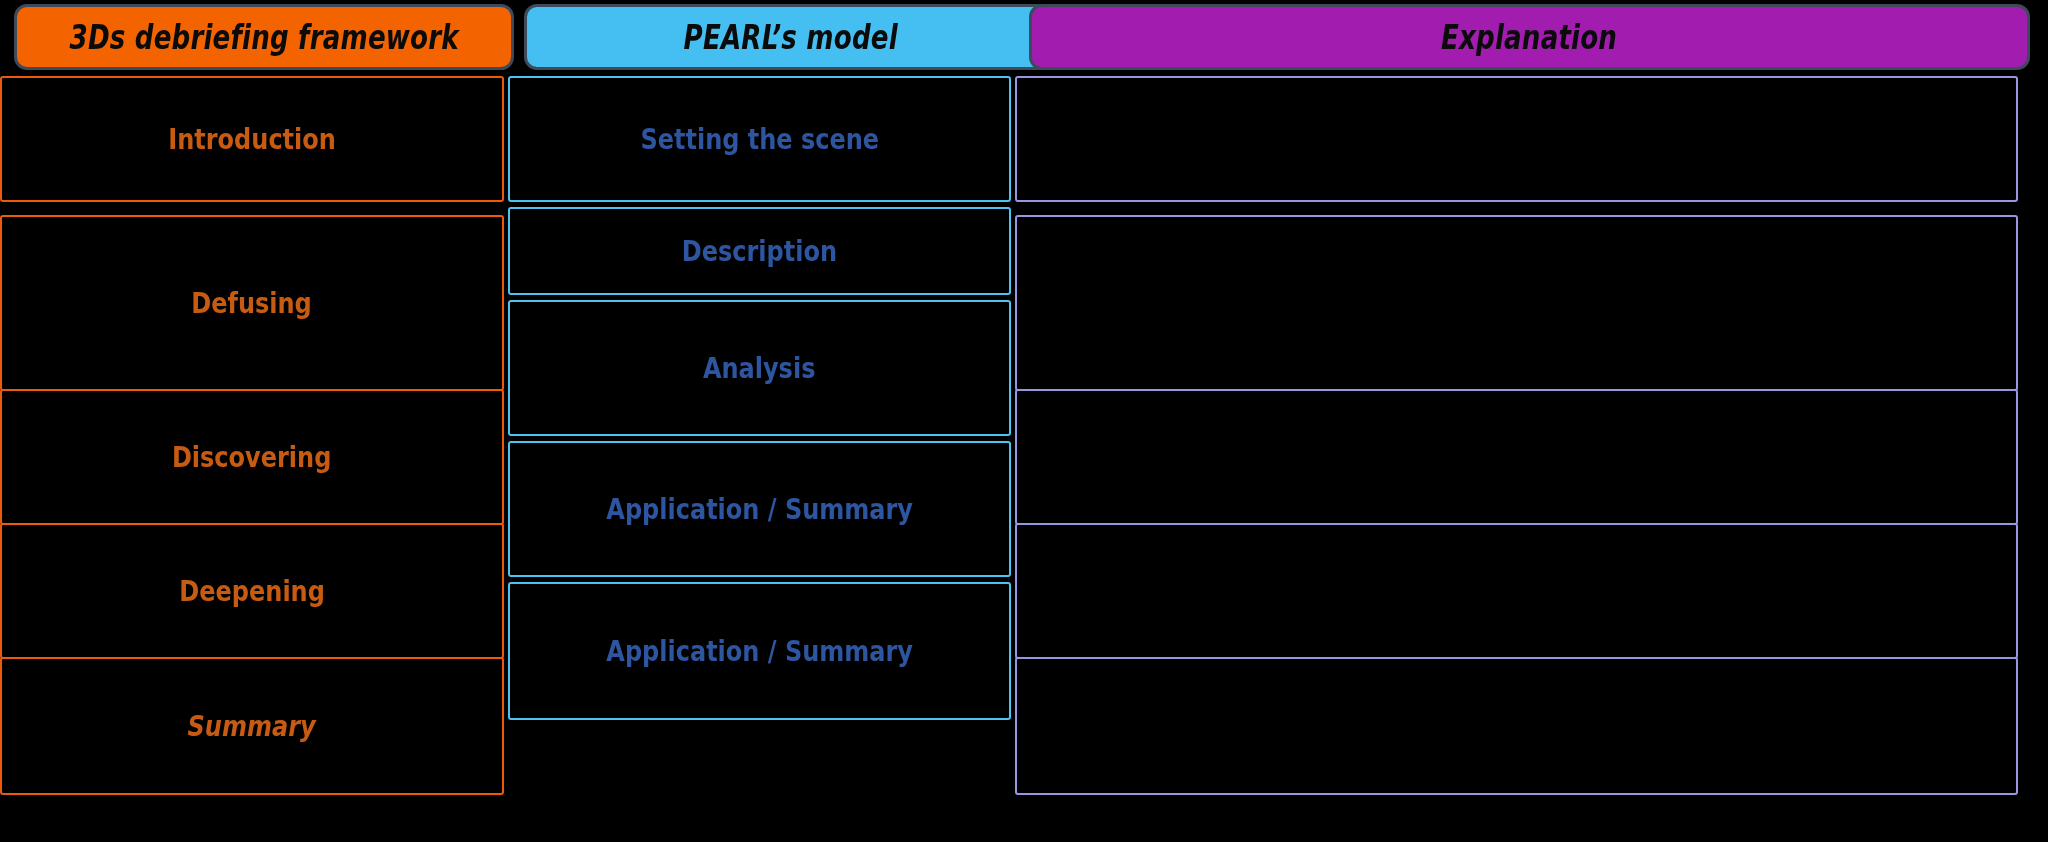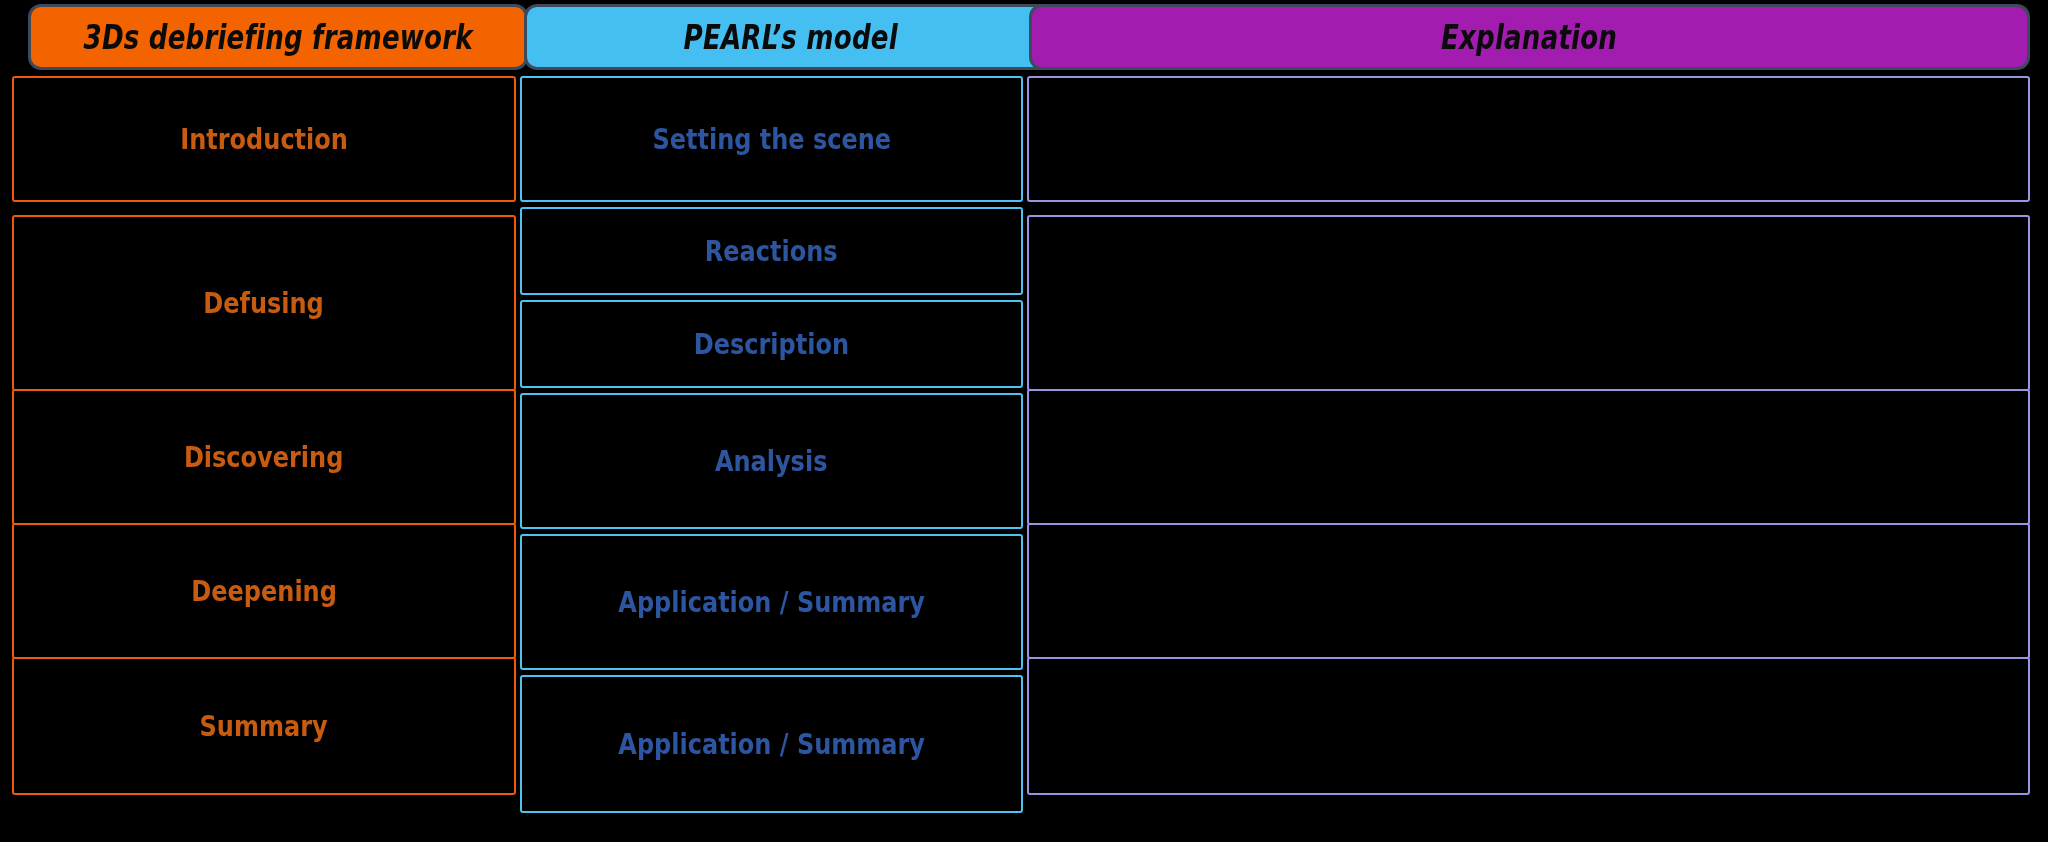--- a/index.html
+++ b/index.html
@@ -46,28 +46,28 @@
   .hcell .htext {
     font-family: "DejaVu Sans Condensed", "Liberation Sans Narrow", "Liberation Sans", sans-serif;
     font-weight: bold;
     font-style: italic;
     font-size: 33px;
     color: #0b0b0b;
     letter-spacing: 0.2px;
     white-space: nowrap;
     transform: scaleX(0.88);
   }
-  #hcell-1 { left: 28px;   width: 500px;  background: #F36400; }
+  #hcell-1 { left: 14px;   width: 500px;  background: #F36400; }
   #hcell-2 { left: 524px;  width: 533px;  background: #45BEF2; }
   #hcell-3 { left: 1029px; width: 1001px; background: #a21caf; }
 
   
   .body-grid {
     position: absolute;
-    left: 12px;
+    left: 0;
     top: 76px;
     width: 1646px;
     height: 758px;
   }
 
   .col {
     position: absolute;
     top: 0;
     height: 758px;
     display: flex;
@@ -93,21 +93,21 @@
     white-space: nowrap;
     transform: scaleX(0.92);
   }
 
   
   #col-1 .cell {
     border: 2px solid #EE5A09;
     border-radius: 3px;
     margin-bottom: -2px;
   }
-  #col-1 .cell:last-child { margin-bottom: 16px; }
+  #col-1 .cell:last-child { margin-bottom: 16px; font-style: italic; }
   #col-1 .ctext { color: #C75B11; }
 
   
   #col-2 .cell {
     border: 2px solid #4CC3F0;
     border-radius: 3px;
     margin-bottom: -2px;
   }
   #col-2 .cell:last-child { margin-bottom: 0; }
   #col-2 .ctext { color: #2D55A0; }
@@ -175,23 +175,20 @@
       </div>
 
     </div>
 
     <div class="col" id="col-2">
 
       <div class="cell h-intro">
         <span class="ctext">Setting the scene</span>
       </div>
 
-      <div class="cell h-sub">
-        <span class="ctext">Reactions</span>
-      </div>
 
       <div class="cell h-sub">
         <span class="ctext">Description</span>
       </div>
 
       <div class="cell h-disc">
         <span class="ctext">Analysis</span>
       </div>
 
       <div class="cell h-deep">

